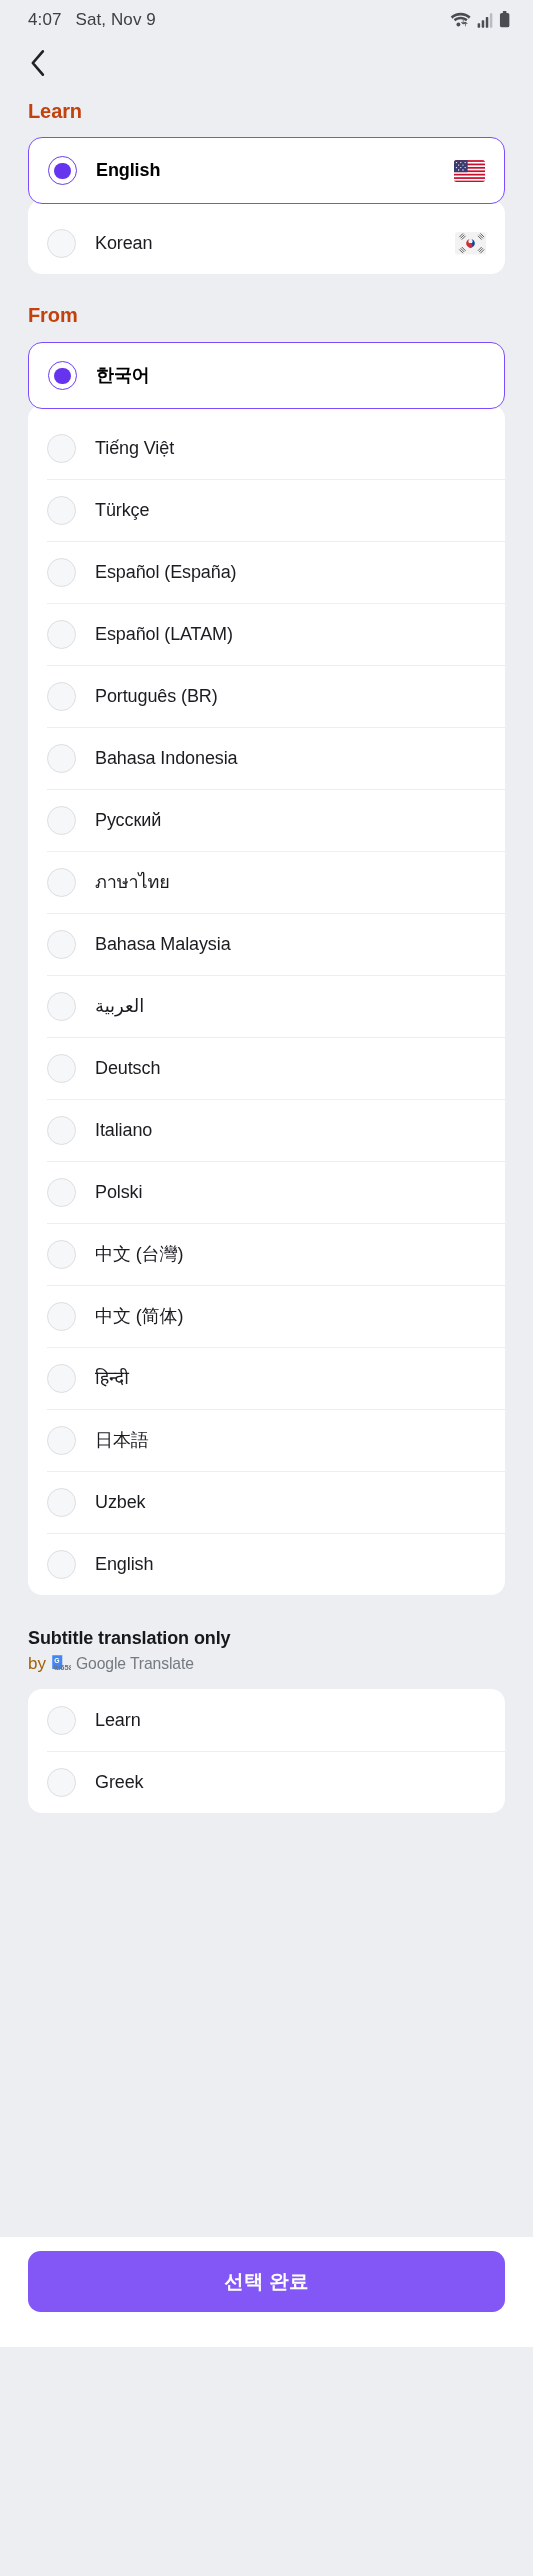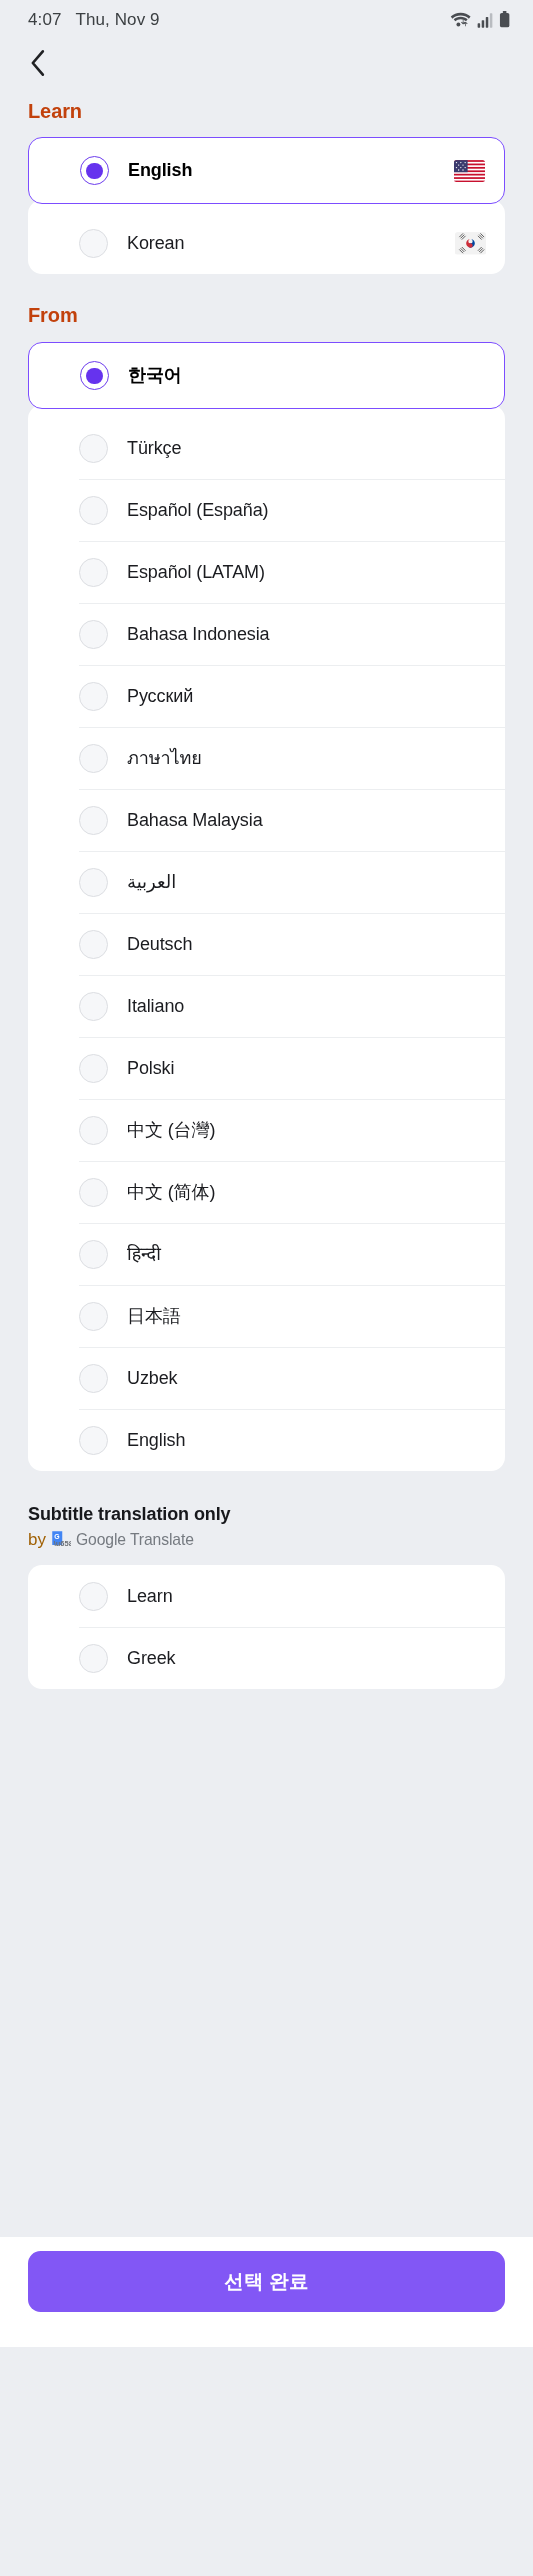--- a/index.html
+++ b/index.html
@@ -58,21 +58,20 @@
   .sec-learn-title { margin-top: 11.3px; margin-bottom: 14px; }
   .sec-from-title  { margin-top: 30px; margin-bottom: 15px; }
 
   
   .card {
     margin: 8px 28px;
     background: #ffffff;
     border-radius: 14px;
     overflow: visible;
     position: relative;
-    padding-left: 32px;
   }
 
   
   .row {
     position: relative;
     display: flex;
     align-items: center;
     min-height: 62px;
     padding: 0 19px 0 19px;
     background: transparent;
@@ -185,21 +184,21 @@
     justify-content: center;
   }
 </style>
 </head>
 <body>
 
 <div class="phone">
 
   <div class="statusbar">
     <span class="clock">4:07</span>
-    <span class="sb-date">Thu, Nov 9</span>
+    <span class="sb-date">Sat, Nov 9</span>
     <span class="spacer"></span>
     <span class="sb-icons">
       <span>
         <svg width="21.3" height="17.6" viewBox="0 0 34 28">
           <path d="M17 7.2c5.1 0 9.7 1.9 13.2 5l2.6-3.3C28.7 5 23.1 2.7 17 2.7S5.3 5 1.2 8.9l2.6 3.3C7.3 9.1 11.9 7.2 17 7.2z" fill="#4a4d52"></path>
           <path d="M17 13.2c3.3 0 6.3 1.2 8.6 3.2l2.5-3.2C25.2 10.7 21.3 9.2 17 9.2s-8.2 1.5-11.1 4l2.5 3.2c2.3-2 5.3-3.2 8.6-3.2z" fill="#4a4d52"></path>
           <circle cx="13.4" cy="21.5" r="3.1" fill="#4a4d52"></circle>
           <path d="M19.5 17l0 6.2 2-1.9 1.2 1.2-3.9 3.8-3.9-3.8 1.2-1.2 2 1.9 0-6.2z" fill="#4a4d52" transform="translate(5,-1) scale(0.85)"></path>
           <path d="M24.5 26.6l0-6.2-2 1.9-1.2-1.2 3.9-3.8 3.9 3.8-1.2 1.2-2-1.9 0 6.2z" fill="#4a4d52" transform="translate(0,0) scale(0.8) translate(6,4)"></path>
         </svg>
@@ -311,31 +310,41 @@
     <div class="card selected-wrap">
       <div class="row selected">
         <span class="radio"></span>
         <span class="row-label">한국어</span>
       </div>
     </div>
 
     <div class="card" id="from-list" style="margin-top:-12.5px; padding-top:12.5px;">
         <div class="row">
           <span class="radio"></span>
+          <span class="row-label">Tiếng Việt</span>
+          <span class="divider"></span>
+        </div>
+        <div class="row">
+          <span class="radio"></span>
           <span class="row-label">Türkçe</span>
           <span class="divider"></span>
         </div>
         <div class="row">
           <span class="radio"></span>
           <span class="row-label">Español (España)</span>
           <span class="divider"></span>
         </div>
         <div class="row">
           <span class="radio"></span>
           <span class="row-label">Español (LATAM)</span>
+          <span class="divider"></span>
+        </div>
+        <div class="row">
+          <span class="radio"></span>
+          <span class="row-label">Português (BR)</span>
           <span class="divider"></span>
         </div>
         <div class="row">
           <span class="radio"></span>
           <span class="row-label">Bahasa Indonesia</span>
           <span class="divider"></span>
         </div>
         <div class="row">
           <span class="radio"></span>
           <span class="row-label">Русский</span>

